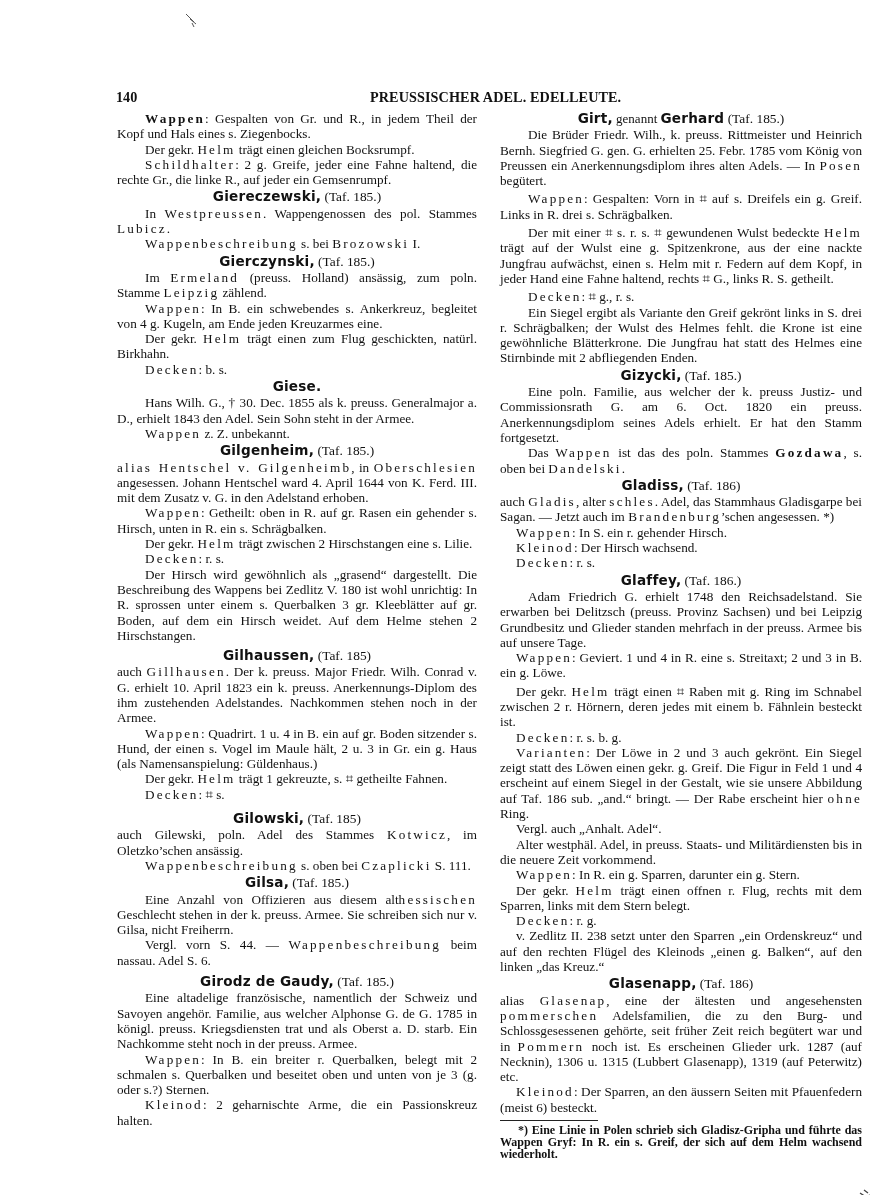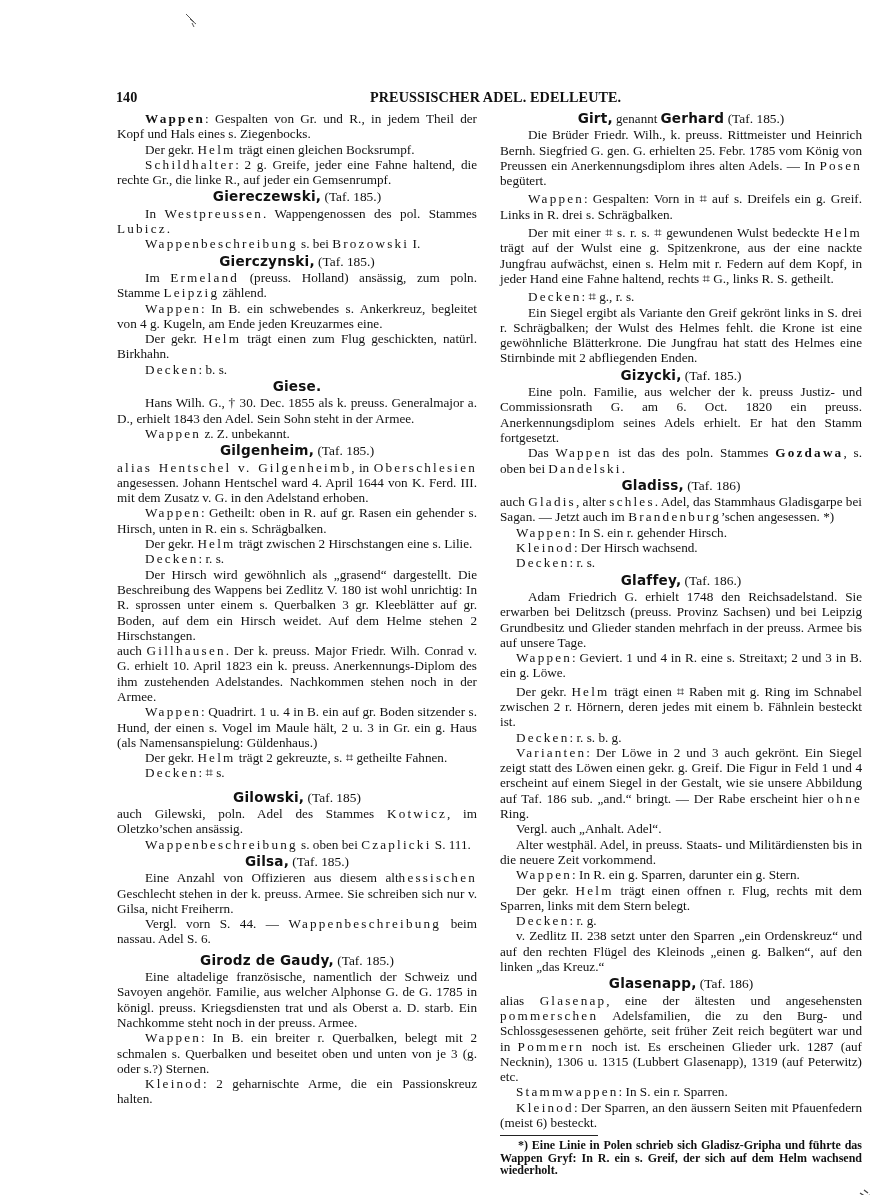--- a/index.html
+++ b/index.html
@@ -80,23 +80,24 @@
     <p class="p ind">Hans Wilh. G., † 30. Dec. 1855 als k. preuss. Generalmajor a. D., erhielt 1843 den Adel. Sein Sohn steht in der Armee.</p>
     <p class="p ind"><span class="sp">Wappen</span><span> z. Z. unbekannt.</span></p>
 
     <div class="entry-head"><span class="name">Gilgenheim,</span> <span class="taf">(Taf. 185.)</span></div>
     <p class="p"><span class="sp">alias Hentschel v. Gilgenheimb</span><span>, in </span><span class="sp">Oberschlesien</span><span> angesessen. Johann Hentschel ward 4. April 1644 von K. Ferd. III. mit dem Zusatz v. G. in den Adelstand erhoben.</span></p>
     <p class="p ind"><span class="sp">Wappen</span><span>: Getheilt: oben in R. auf gr. Rasen ein gehender s. Hirsch, unten in R. ein s. Schrägbalken.</span></p>
     <p class="p ind"><span>Der gekr. </span><span class="sp">Helm</span><span> trägt zwischen 2 Hirschstangen eine s. Lilie.</span></p>
     <p class="p ind"><span class="sp">Decken</span><span>: r. s.</span></p>
     <p class="p ind">Der Hirsch wird gewöhnlich als „grasend“ dargestellt. Die Beschreibung des Wappens bei Zedlitz V. 180 ist wohl unrichtig: In R. sprossen unter einem s. Querbalken 3 gr. Kleeblätter auf gr. Boden, auf dem ein Hirsch weidet. Auf dem Helme stehen 2 Hirschstangen.</p>
 
+    <div class="entry-head" style="margin-top:5px"><span class="name">Gilhaussen,</span> <span class="taf">(Taf. 185)</span></div>
     <p class="p"><span>auch </span><span class="sp">Gillhausen</span><span>. Der k. preuss. Major Friedr. Wilh. Conrad v. G. erhielt 10. April 1823 ein k. preuss. Anerkennungs-Diplom des ihm zustehenden Adelstandes. Nachkommen stehen noch in der Armee.</span></p>
     <p class="p ind"><span class="sp">Wappen</span><span>: Quadrirt. 1 u. 4 in B. ein auf gr. Boden sitzender s. Hund, der einen s. Vogel im Maule hält, 2 u. 3 in Gr. ein g. Haus (als Namensanspielung: Güldenhaus.)</span></p>
-    <p class="p ind"><span>Der gekr. </span><span class="sp">Helm</span><span> trägt 2 gekreuzte, s. ⌗ getheilte Fahnen.</span></p>
+    <p class="p ind"><span>Der gekr. </span><span class="sp">Helm</span><span> trägt 1 gekreuzte, s. ⌗ getheilte Fahnen.</span></p>
     <p class="p ind"><span class="sp">Decken</span><span>: ⌗ s.</span></p>
 
     <div class="entry-head" style="margin-top:9px"><span class="name">Gilowski,</span> <span class="taf">(Taf. 185)</span></div>
     <p class="p"><span>auch Gilewski, poln. Adel des Stammes </span><span class="sp">Kotwicz</span><span>, im Oletzko’schen ansässig.</span></p>
     <p class="p ind"><span class="sp">Wappenbeschreibung</span><span> s. oben bei </span><span class="sp">Czaplicki</span><span> S. 111.</span></p>
 
     <div class="entry-head"><span class="name">Gilsa,</span> <span class="taf">(Taf. 185.)</span></div>
     <p class="p ind"><span>Eine Anzahl von Offizieren aus diesem alt</span><span class="sp">hessischen</span><span> Geschlecht stehen in der k. preuss. Armee. Sie schreiben sich nur v. Gilsa, nicht Freiherrn.</span></p>
     <p class="p ind"><span>Vergl. vorn S. 44. — </span><span class="sp">Wappenbeschreibung</span><span> beim nassau. Adel S. 6.</span></p>
 
@@ -133,20 +134,19 @@
     <p class="p ind-sm">Vergl. auch „Anhalt. Adel“.</p>
 
     <p class="p ind-sm">Alter westphäl. Adel, in preuss. Staats- und Militärdiensten bis in die neuere Zeit vorkommend.</p>
     <p class="p ind-sm"><span class="sp">Wappen</span><span>: In R. ein g. Sparren, darunter ein g. Stern.</span></p>
     <p class="p ind-sm"><span>Der gekr. </span><span class="sp">Helm</span><span> trägt einen offnen r. Flug, rechts mit dem Sparren, links mit dem Stern belegt.</span></p>
     <p class="p ind-sm"><span class="sp">Decken</span><span>: r. g.</span></p>
     <p class="p ind-sm">v. Zedlitz II. 238 setzt unter den Sparren „ein Ordenskreuz“ und auf den rechten Flügel des Kleinods „einen g. Balken“, auf den linken „das Kreuz.“</p>
 
     <div class="entry-head"><span class="name">Glasenapp,</span> <span class="taf">(Taf. 186)</span></div>
     <p class="p"><span>alias </span><span class="sp">Glasenap</span><span>, eine der ältesten und angesehensten </span><span class="sp">pommerschen</span><span> Adelsfamilien, die zu den Burg- und Schlossgesessenen gehörte, seit früher Zeit reich begütert war und in </span><span class="sp">Pommern</span><span> noch ist. Es erscheinen Glieder urk. 1287 (auf Necknin), 1306 u. 1315 (Lubbert Glasenapp), 1319 (auf Peterwitz) etc.</span></p>
-    <p class="p ind-sm"><span class="sp">Stammwappen</span><span>: In S. ein r. Sparren.</span></p>
     <p class="p ind-sm"><span class="sp">Kleinod</span><span>: Der Sparren, an den äussern Seiten mit Pfauenfedern (meist 6) besteckt.</span></p>
 
     <div class="fn-rule"></div>
     <p class="footnote">*) Eine Linie in Polen schrieb sich Gladisz-Gripha und führte das Wappen Gryf: In R. ein s. Greif, der sich auf dem Helm wachsend wiederholt.</p>
   </div>
 
 </div>
 
 </body></html>

